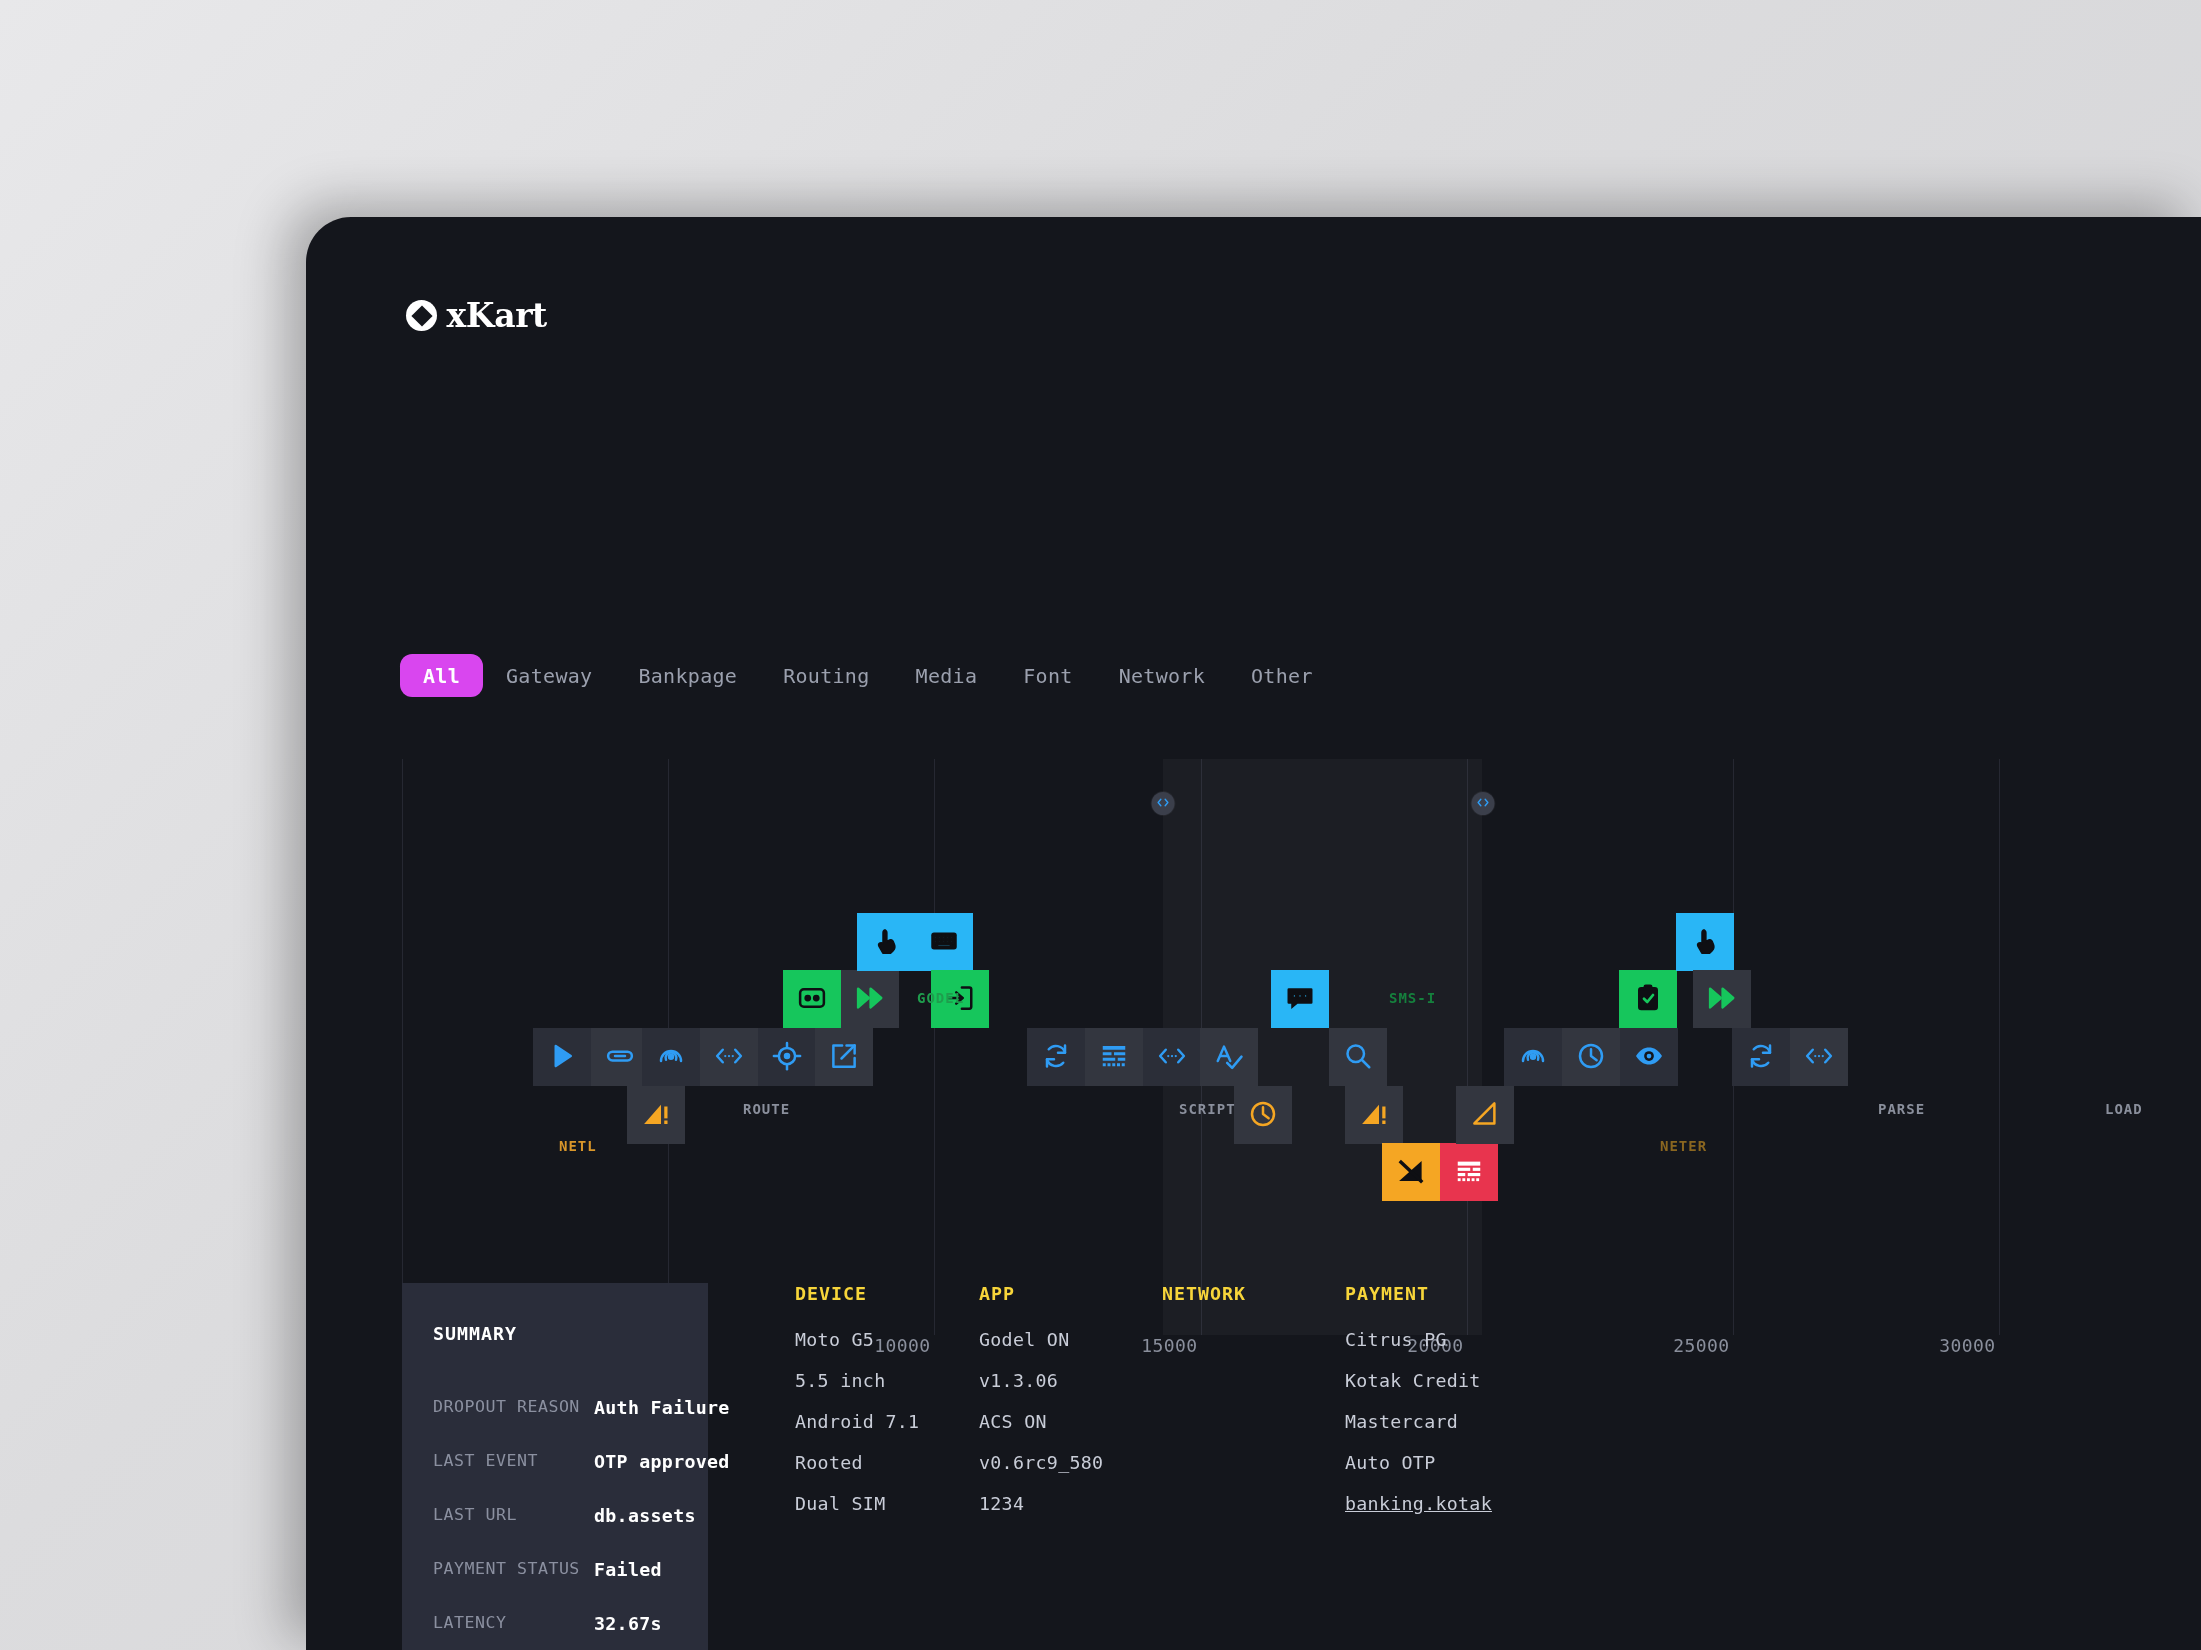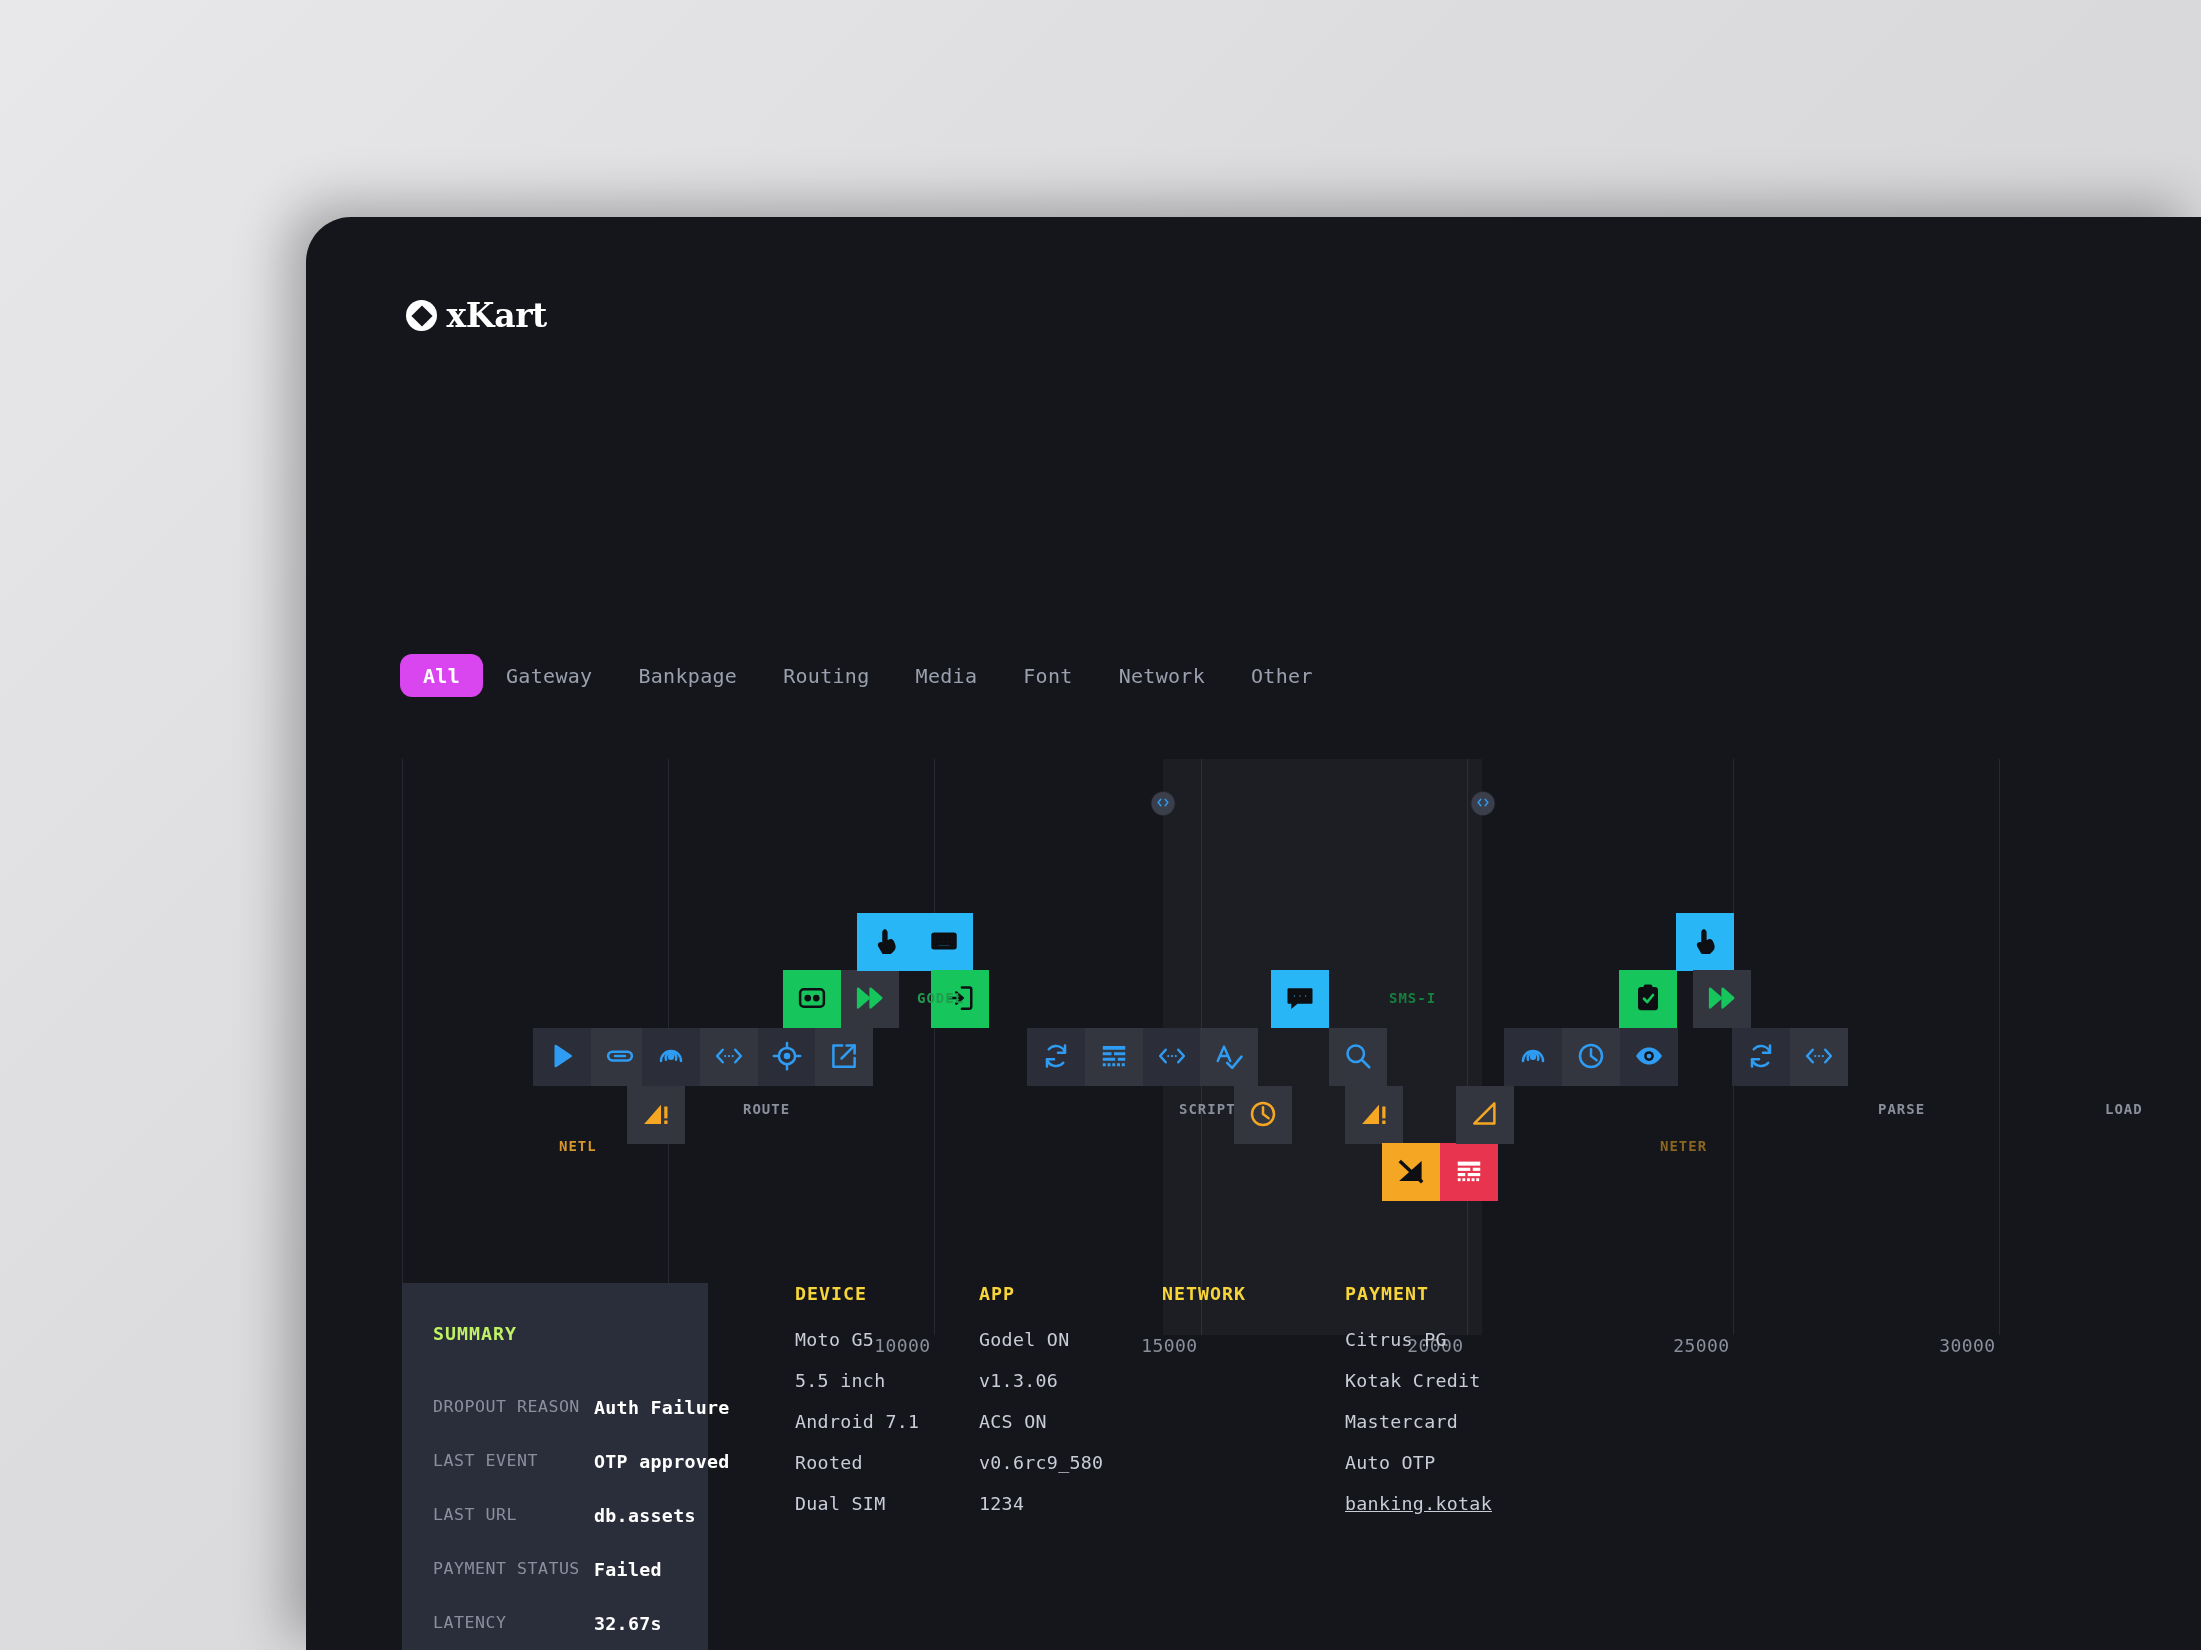--- a/index.html
+++ b/index.html
@@ -41,21 +41,21 @@
   .bhandle{position:absolute;top:33px;width:23px;height:23px;border-radius:50%;
      background:#3b3f4b;display:flex;align-items:center;justify-content:center;
      transform:translateX(-50%);box-shadow:0 0 0 0.9px rgba(255,255,255,.05);}
   .cell{position:absolute;width:58px;height:58px;display:flex;align-items:center;justify-content:center;}
   .cell.dim{background:#2b2e38;}
   .cell.dim2{background:#33363f;}
   .glabel{position:absolute;font-size:14px;font-weight:700;letter-spacing:1px;white-space:nowrap;}
   
   #summary{position:absolute;left:96px;top:1066px;width:306px;height:369px;background:#2a2d3a;}
   #summary h3{margin:0;position:absolute;left:31px;top:40px;font-size:18.3px;font-weight:700;
-     color:#bef264;letter-spacing:1px;}
+     color:#ffffff;letter-spacing:1px;}
   .srow{position:absolute;left:31px;width:253px;}
   .skey{position:absolute;left:0;font-size:16.6px;color:#8b90a0;letter-spacing:0.5px;white-space:nowrap;}
   .sval{position:absolute;left:161px;font-size:18.3px;color:#fff;font-weight:700;letter-spacing:0.3px;white-space:nowrap;}
   .dcol{position:absolute;top:1066px;}
   .dcol h3{margin:0;font-size:18.3px;font-weight:700;color:#f7d53a;letter-spacing:1px;}
   .dcol ul{margin:0;padding:0;list-style:none;}
   .dcol li{font-size:18.3px;color:#c9cdd8;letter-spacing:0.3px;white-space:nowrap;}
 </style>
 </head>
 <body>

